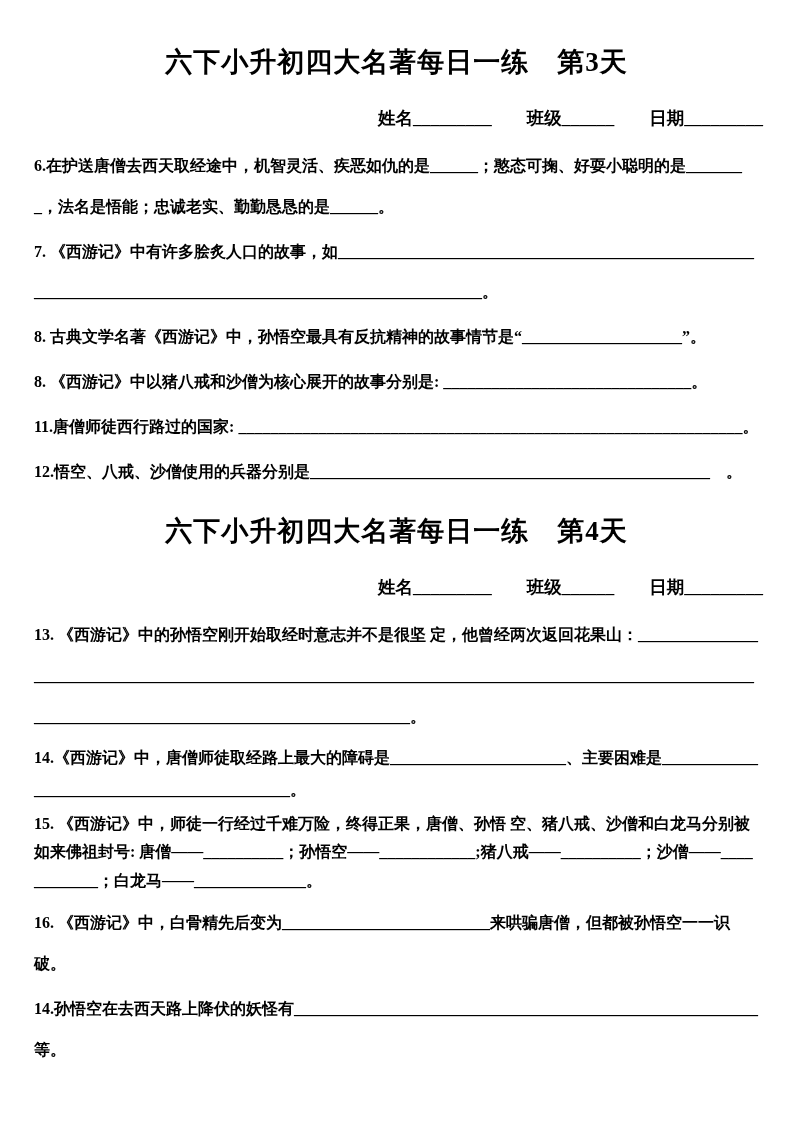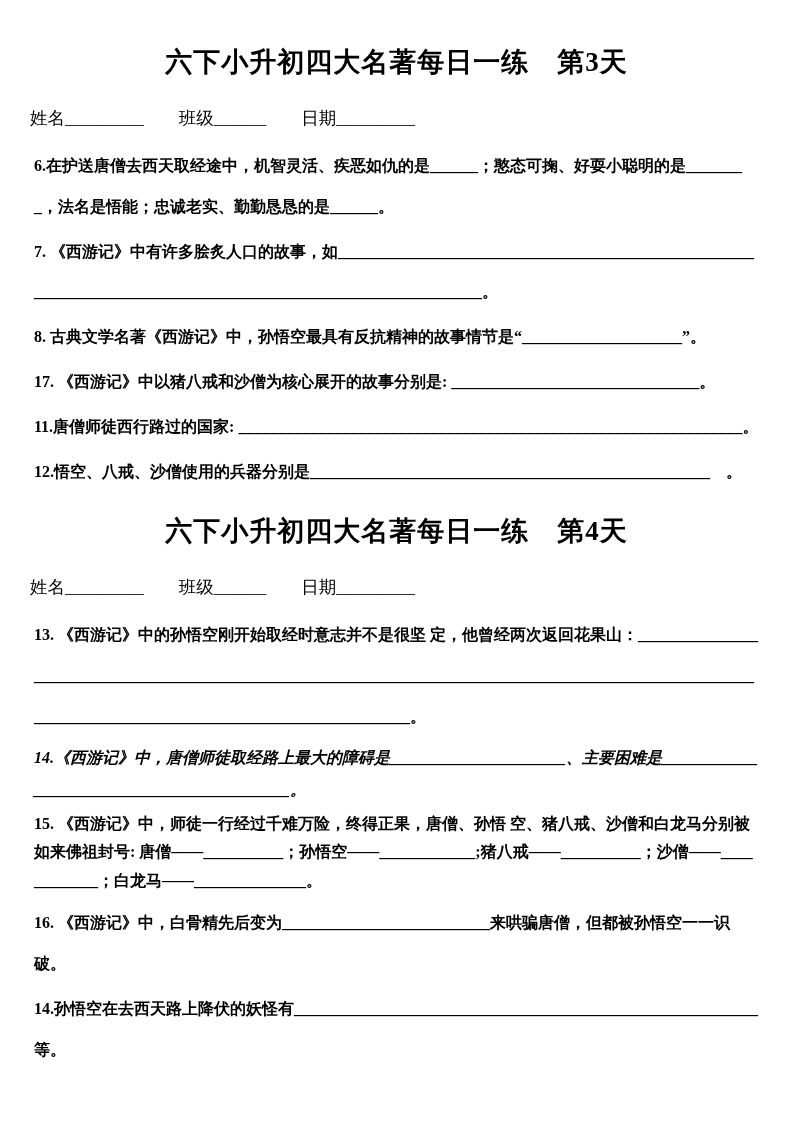--- a/index.html
+++ b/index.html
@@ -20,51 +20,51 @@
   }
   .doc-title {
     font-size: 27px;
     font-weight: 700;
     text-align: center;
     margin: 0 0 26px 0;
     letter-spacing: 1px;
   }
   .hdr-line {
     font-size: 17.5px;
-    font-weight: 400;
-    text-align: left;
+    font-weight: 700;
+    text-align: right;
     margin: 0 0 16px 0;
     white-space: pre-wrap;
   }
   .q {
     font-size: 16px;
     line-height: 2.55;
     margin: 4px;
     word-break: break-all;
     overflow-wrap: anywhere;
     white-space: pre-wrap;
   }
-  .q.lh-tight   { line-height: 2.0; font-style: italic; }
+  .q.lh-tight   { line-height: 2.0; }
   .q.lh-tighter { line-height: 1.78; margin-bottom: 8px; }
   .day4-title   { margin-top: 21px; }
   section { display: block; }
 </style>
 </head>
 <body>
 
 <div class="page">
 
   <section>
     <h1 class="doc-title">六下小升初四大名著每日一练　第3天</h1>
     <div class="hdr-line">姓名_________　　班级______　　日期_________</div>
 
     <p class="q">6.在护送唐僧去西天取经途中，机智灵活、疾恶如仇的是______；憨态可掬、好耍小聪明的是________，法名是悟能；忠诚老实、勤勤恳恳的是______。</p>
     <p class="q">7. 《西游记》中有许多脍炙人口的故事，如____________________________________________________________________________________________________________。</p>
     <p class="q">8. 古典文学名著《西游记》中，孙悟空最具有反抗精神的故事情节是“____________________”。</p>
-    <p class="q">17. 《西游记》中以猪八戒和沙僧为核心展开的故事分别是: _______________________________。</p>
+    <p class="q">8. 《西游记》中以猪八戒和沙僧为核心展开的故事分别是: _______________________________。</p>
     <p class="q">11.唐僧师徒西行路过的国家: _______________________________________________________________。</p>
     <p class="q">12.悟空、八戒、沙僧使用的兵器分别是__________________________________________________　。</p>
   </section>
 
   <section>
     <h1 class="doc-title day4-title">六下小升初四大名著每日一练　第4天</h1>
     <div class="hdr-line">姓名_________　　班级______　　日期_________</div>
 
     <p class="q">13. 《西游记》中的孙悟空刚开始取经时意志并不是很坚 定，他曾经两次返回花果山：________________________________________________________________________________________________________________________________________________________。</p>
     <p class="q lh-tight">14.《西游记》中，唐僧师徒取经路上最大的障碍是______________________、主要困难是____________________________________________。</p>

